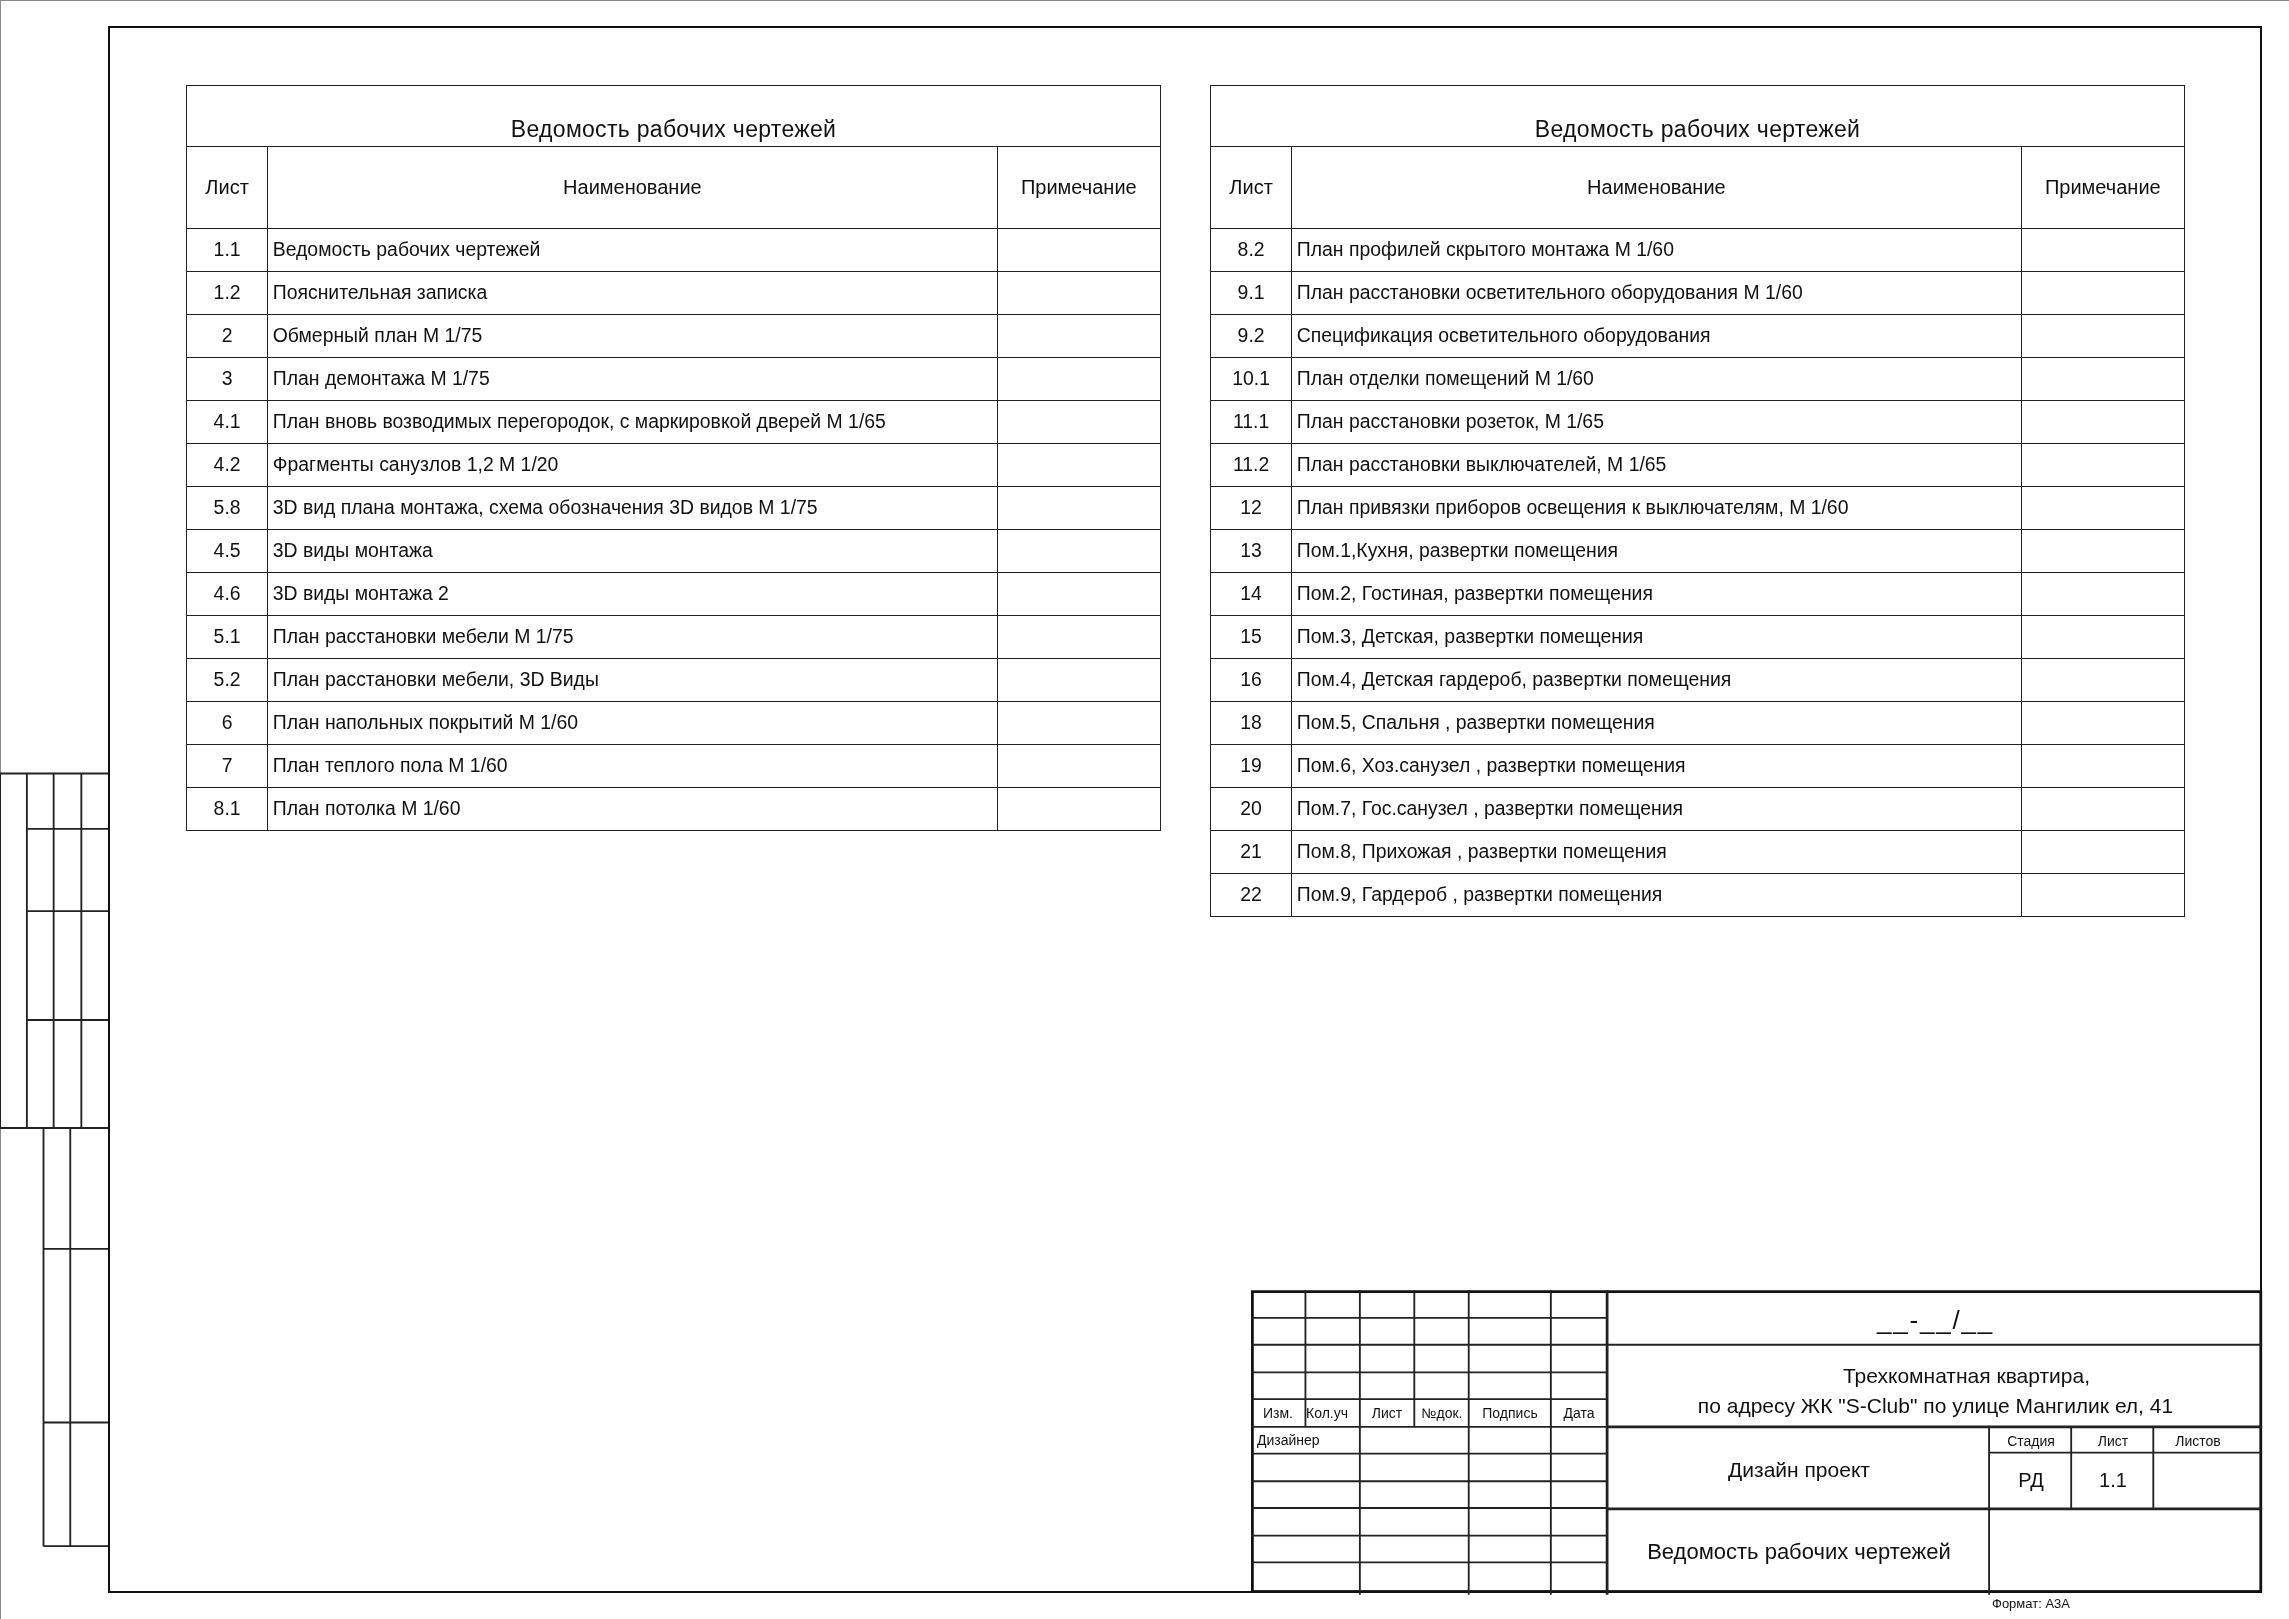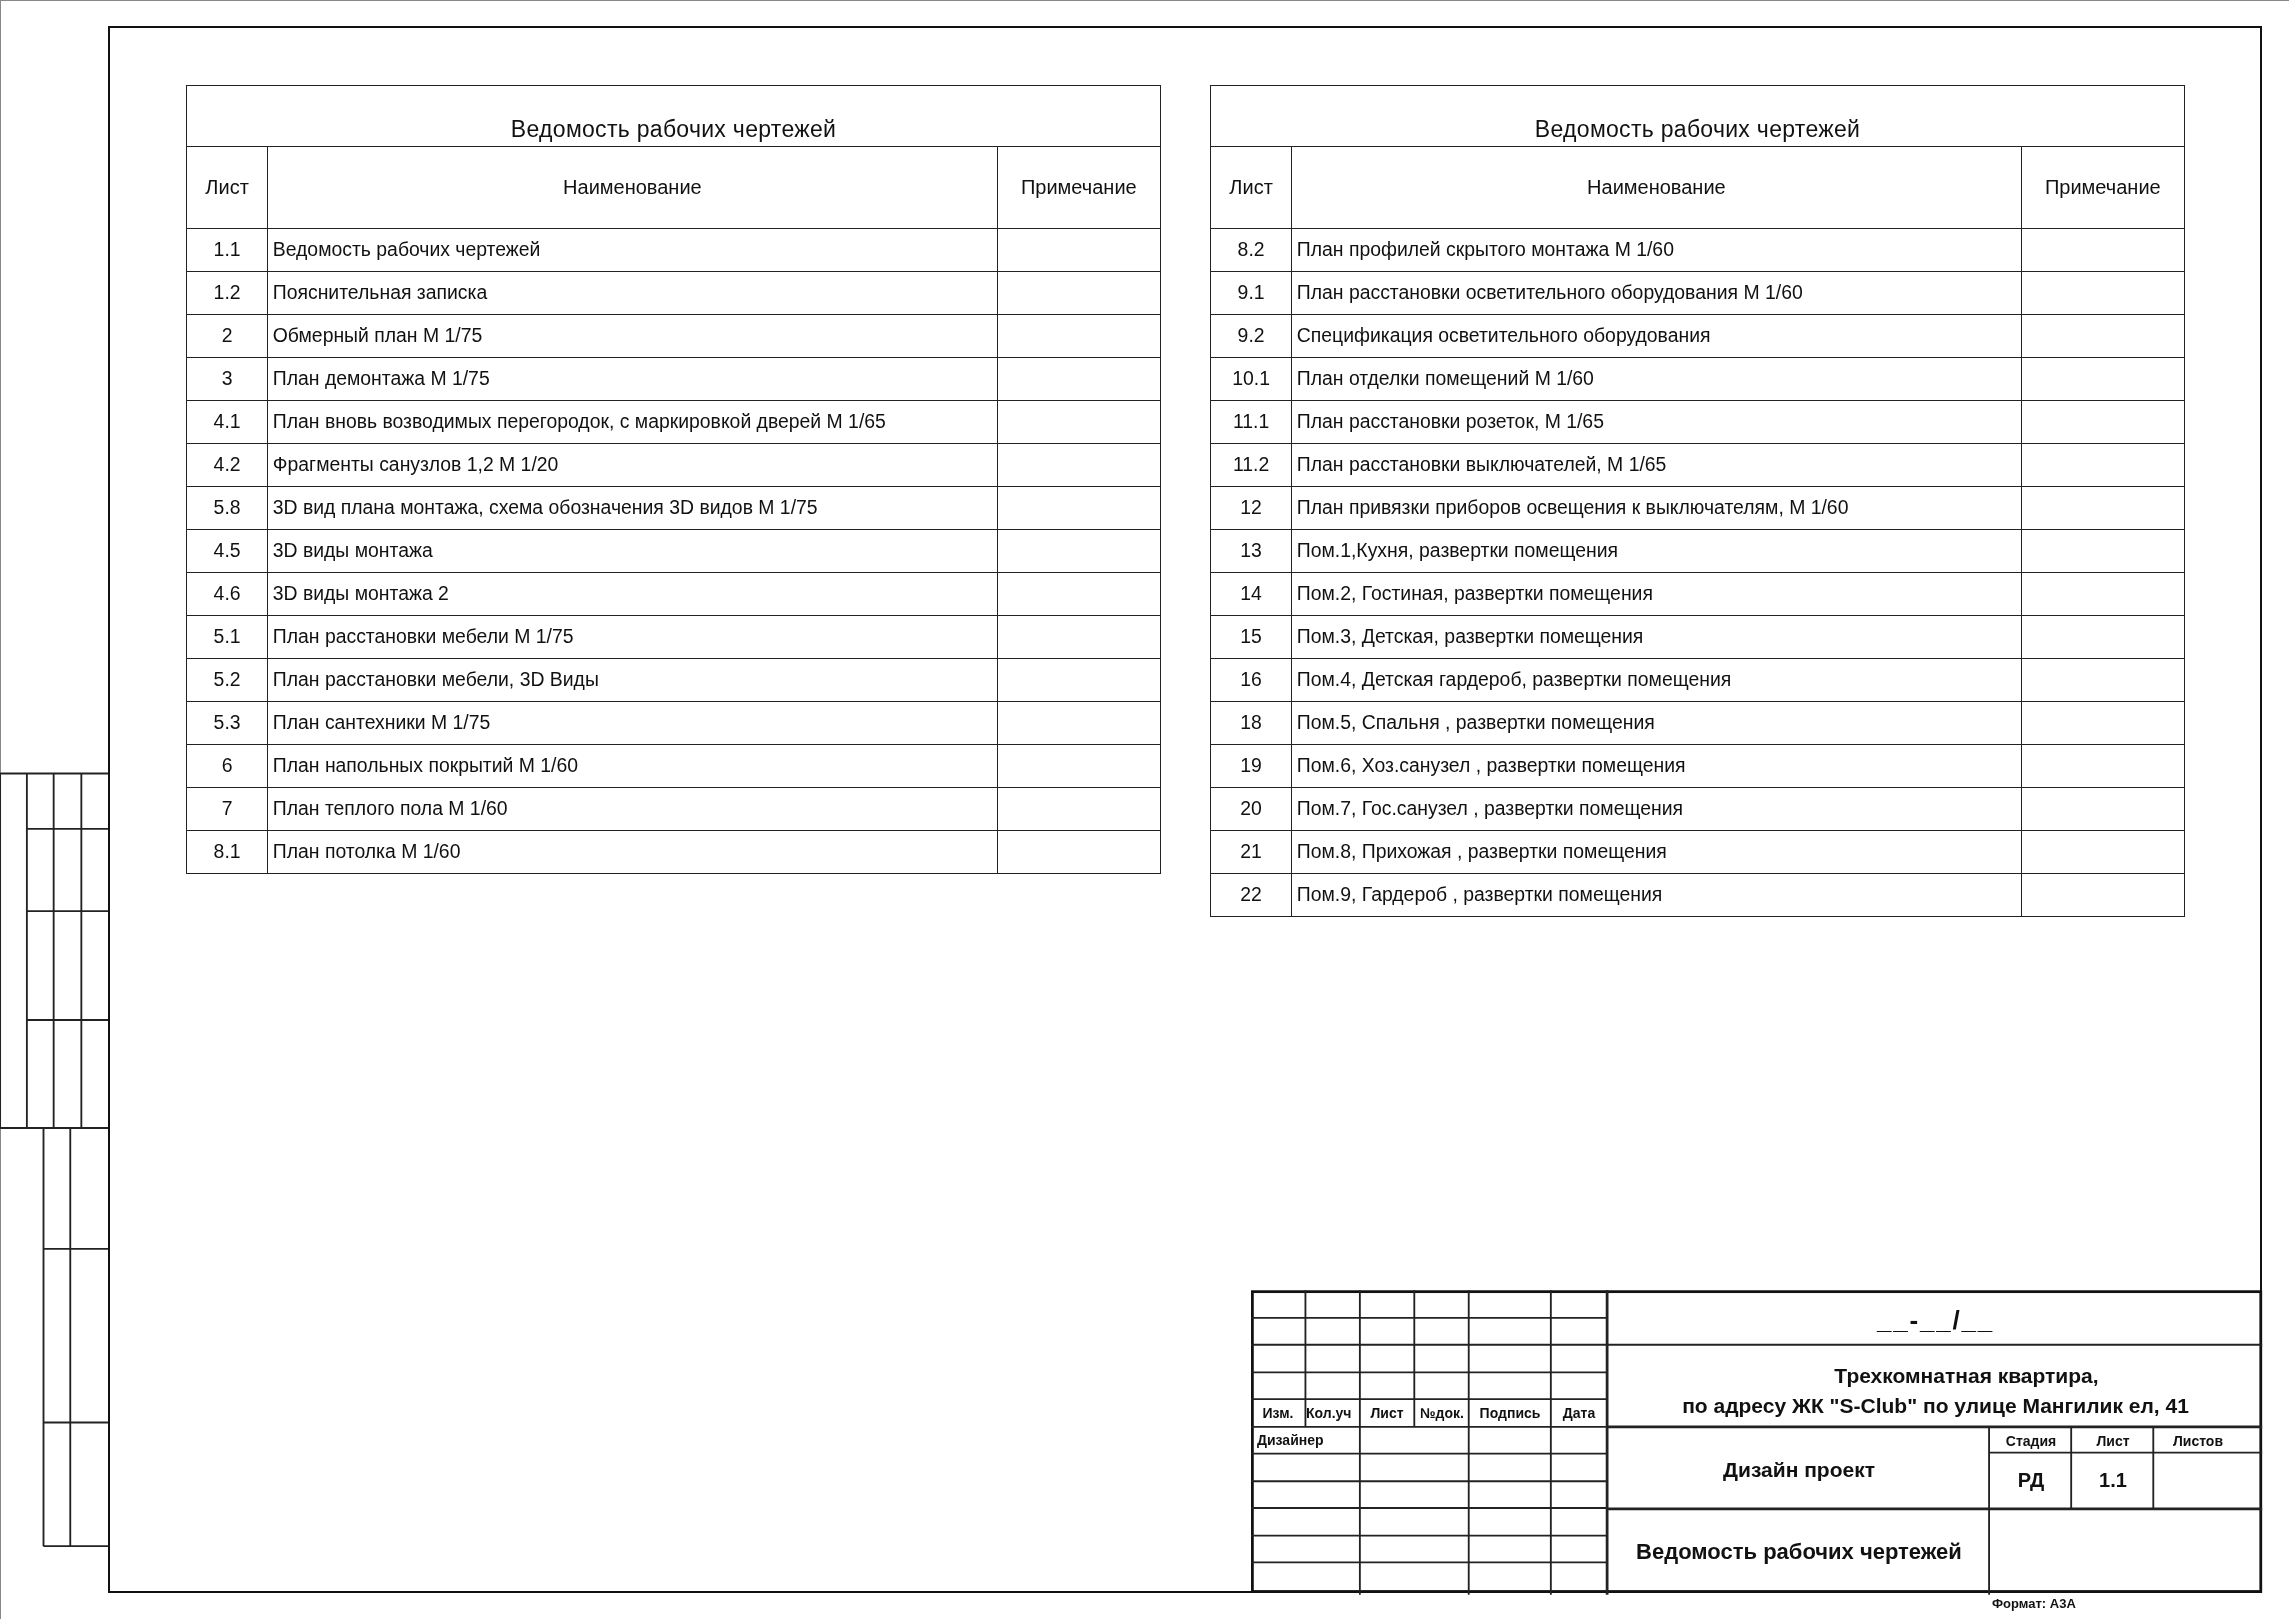--- a/index.html
+++ b/index.html
@@ -17,21 +17,21 @@
   .dtable .row td { height:42px; font-size:19.4px; vertical-align:middle; }
   .dtable .num { text-align:center; }
   .dtable .name { text-align:left; padding-left:4.6px; white-space:nowrap; overflow:hidden; }
   #table-left { left:186px; top:85px; width:975px; }
   #table-right { left:1210px; top:85px; width:975px; }
   .c1 { width:81px; } .c2 { width:728px; } .c3 { width:163px; }
 
   
   .stamp line, .tb-lines line { stroke:#222; }
   .small { font-size:14px; }
-  .tb-text { position:absolute; text-align:center; white-space:nowrap;font-weight:bold; }
+  .tb-text { position:absolute; text-align:center; white-space:nowrap; }
 </style>
 </head>
 <body>
 
 <div class="abs sheet-edge"></div>
 <div class="abs frame"></div>
 
 <svg class="abs stamp" style="left:0;top:0" width="111" height="1620" viewBox="0 0 120 1755">
   <g stroke-width="2">
     <line x1="0" y1="838" x2="117" y2="838"></line>
@@ -117,25 +117,20 @@
         <td class="num">5.1</td>
         <td class="name">План расстановки мебели М 1/75</td>
         <td class="note"></td>
       </tr>
       <tr class="row">
         <td class="num">5.2</td>
         <td class="name">План расстановки мебели, 3D Виды</td>
         <td class="note"></td>
       </tr>
       <tr class="row">
-        <td class="num">5.3</td>
-        <td class="name">План сантехники М 1/75</td>
-        <td class="note"></td>
-      </tr>
-      <tr class="row">
         <td class="num">6</td>
         <td class="name">План напольных покрытий М 1/60</td>
         <td class="note"></td>
       </tr>
       <tr class="row">
         <td class="num">7</td>
         <td class="name">План теплого пола М 1/60</td>
         <td class="note"></td>
       </tr>
       <tr class="row">

